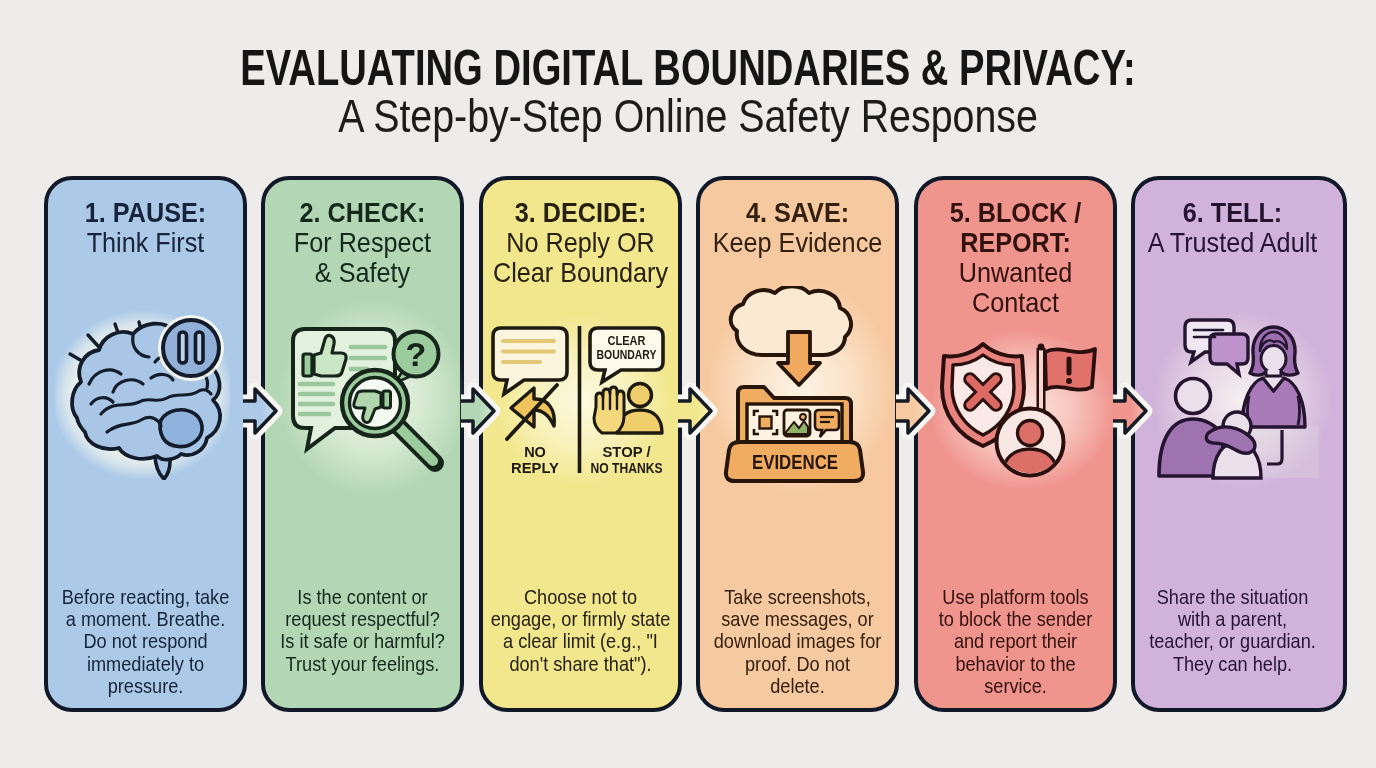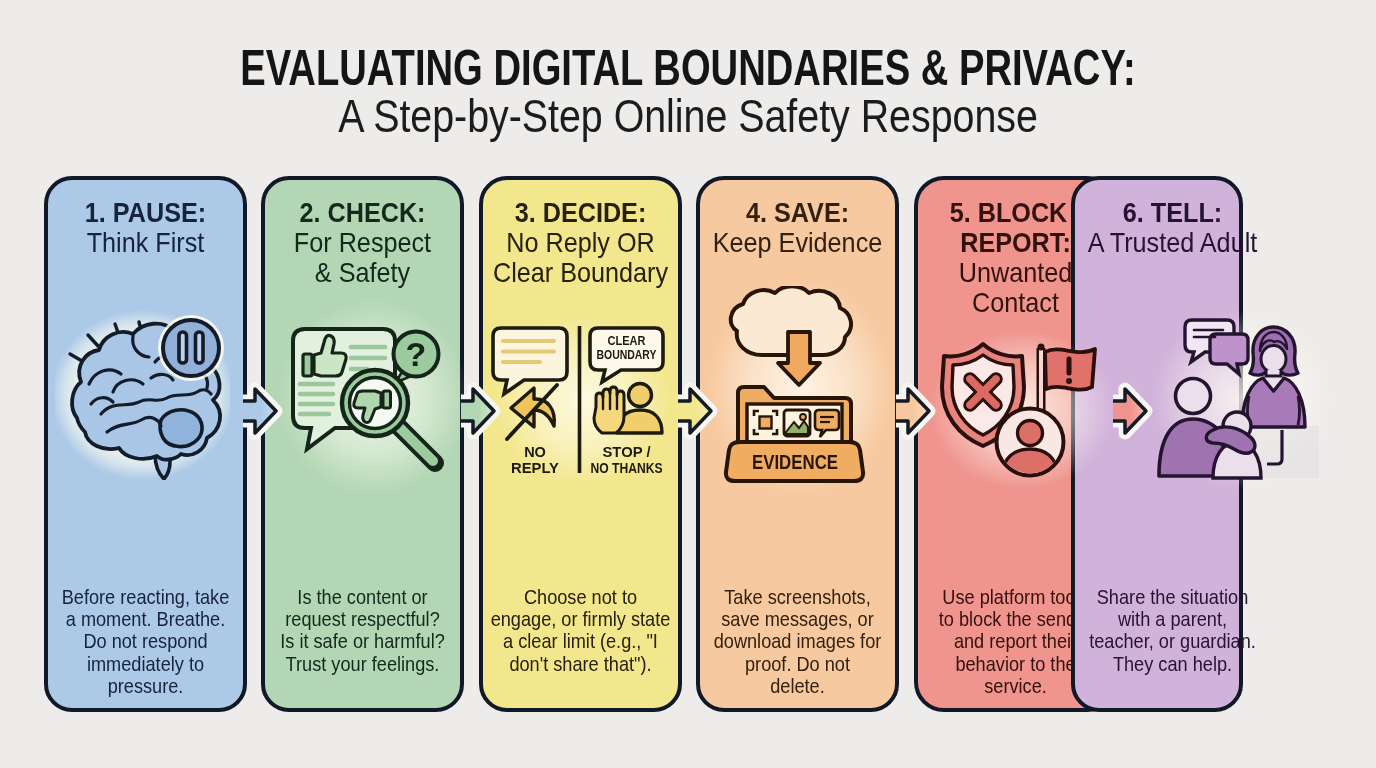--- a/index.html
+++ b/index.html
@@ -19,21 +19,21 @@
           transform:scaleX(0.90);transform-origin:101.5px 0;}
   .ctitle .reg{font-weight:400;}
   .ctext{position:absolute;top:406px;left:-14px;width:223px;text-align:center;
          font-size:21px;line-height:22.2px;font-weight:400;
          transform:scaleX(0.865);transform-origin:111.5px 0;}
   #card1{left:44px;background:#ACCAE8;}
   #card2{left:261px;background:#B3D7B4;}
   #card3{left:479px;background:#F3E78D;}
   #card4{left:696px;background:#F7C9A0;}
   #card5{left:914px;background:#F0948E;border-radius:30px;}
-  #card6{left:1071px;background:#D1B2DA;width:172px;}
+  #card6{left:1131px;background:#D1B2DA;width:216px;}
   #card1 .ctitle,#card1 .ctext{color:#16233a;}
   #card2 .ctitle,#card2 .ctext{color:#14281c;}
   #card3 .ctitle,#card3 .ctext{color:#26200d;}
   #card4 .ctitle,#card4 .ctext{color:#33200f;}
   #card5 .ctitle,#card5 .ctext{color:#33110d;}
   #card6 .ctitle,#card6 .ctext{color:#261332;}
   .glow{position:absolute;border-radius:50%;z-index:1;background:radial-gradient(closest-side,rgba(255,254,245,0.8),rgba(255,254,245,0.45) 55%,rgba(255,254,245,0) 100%);}
   .arrow{position:absolute;top:378px;width:60px;height:66px;z-index:5;}
 </style>
 </head>

